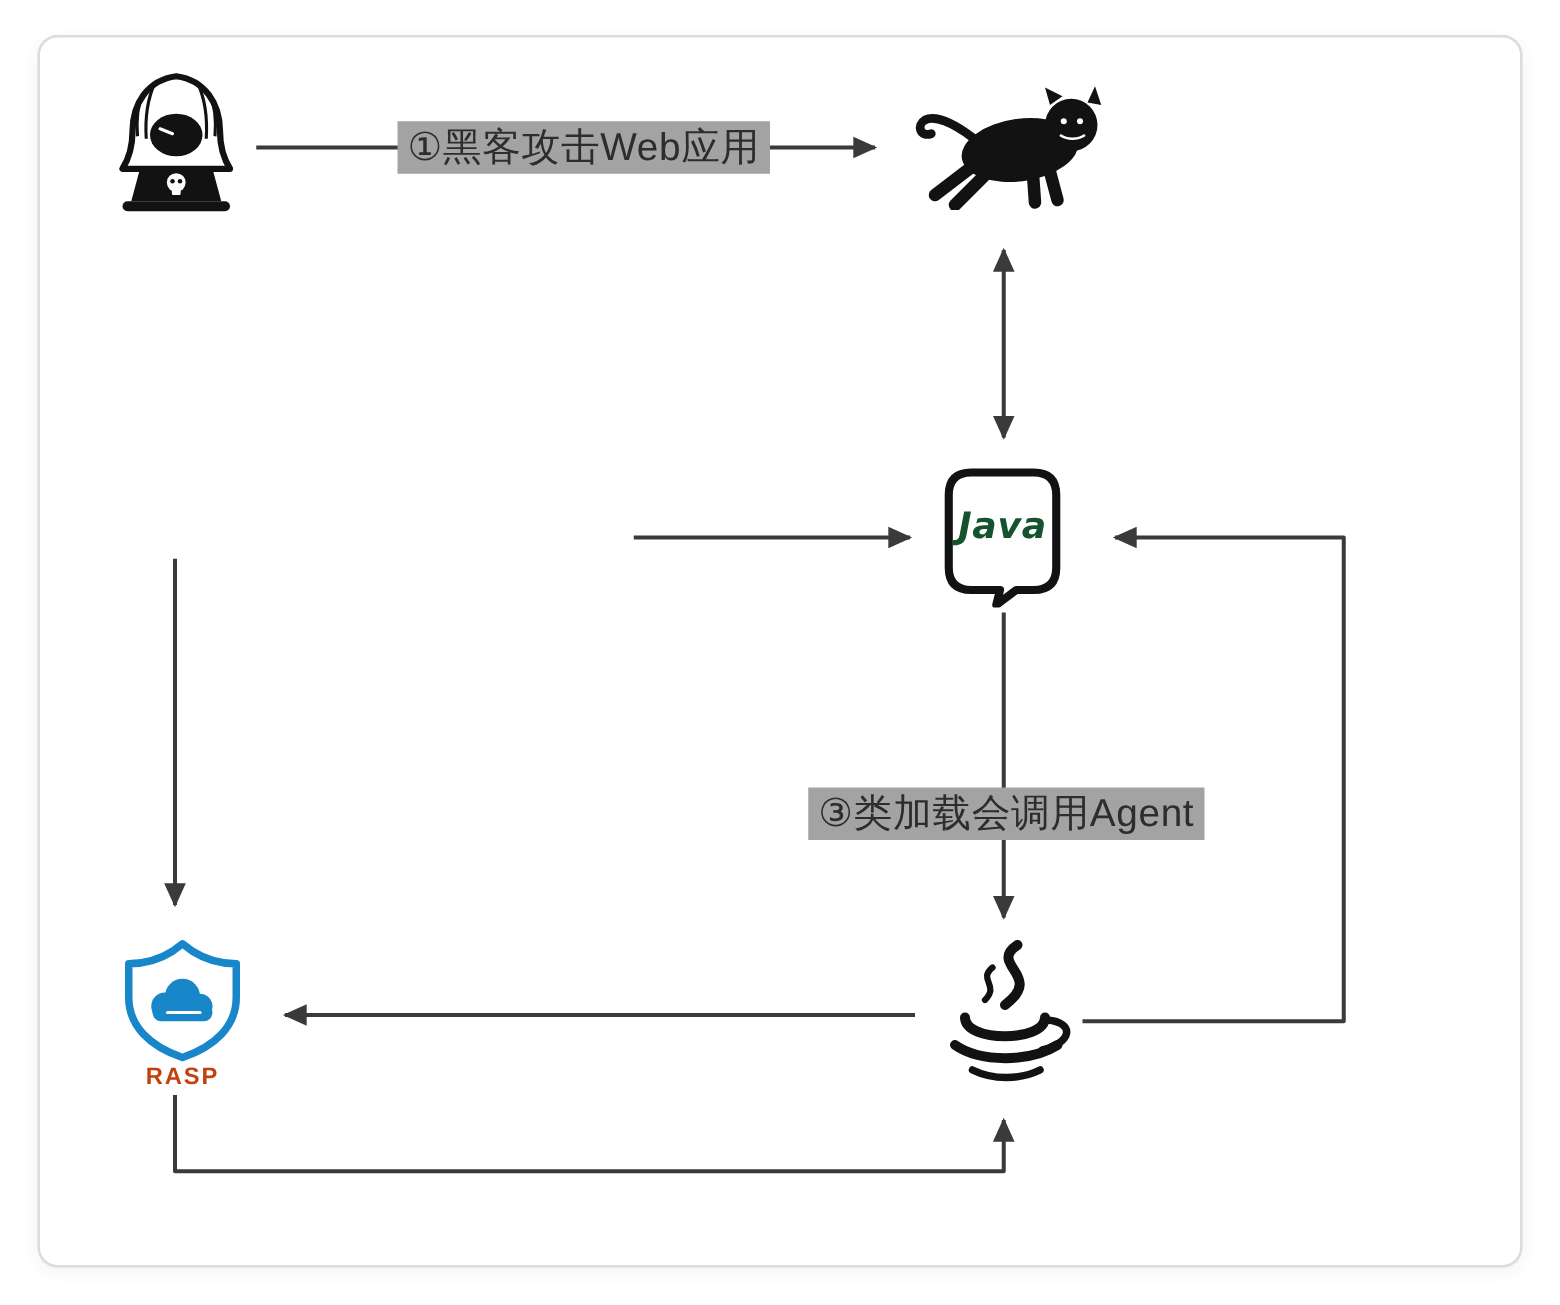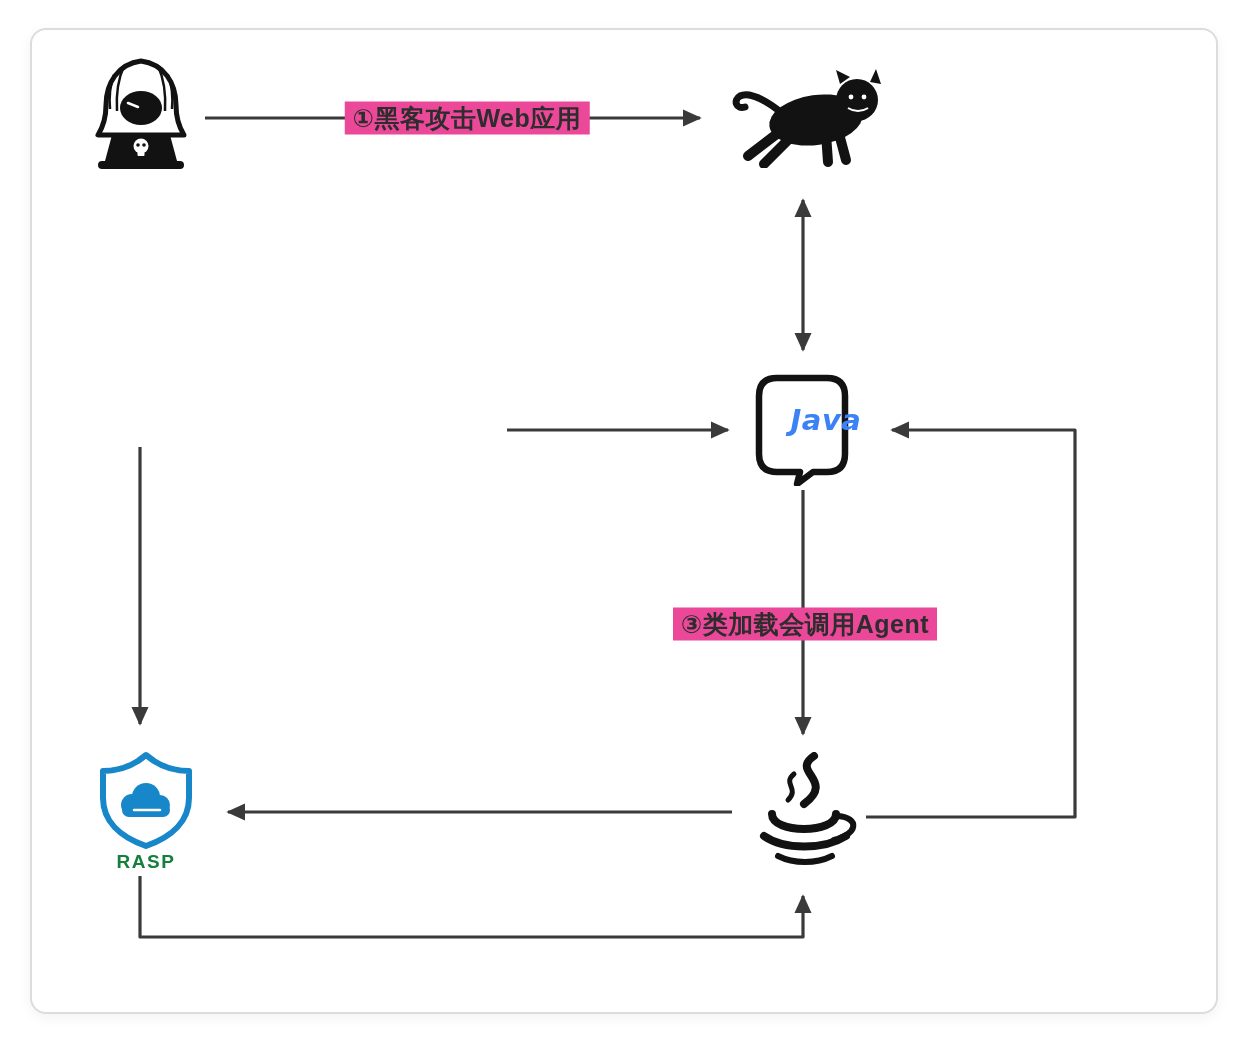--- a/index.html
+++ b/index.html
@@ -10,31 +10,31 @@
   .card-border{
     position:absolute;left:30px;top:28px;right:30px;bottom:30px;
     border:2px solid #dcdcdc;border-radius:16px;
     box-shadow:0 4px 14px rgba(0,0,0,0.05);
     background:#ffffff;
   }
   .arrows{position:absolute;left:0;top:0;width:1248px;height:1044px;}
   .node{position:absolute;}
   .lbl{
     position:absolute;transform:translate(-50%,-50%);
-    background:#ec4899;padding:0 8px;white-space:nowrap;
-    font-size:25px;font-weight:700;color:#2d2d2d;letter-spacing:0.5px;
+    background:#a3a3a3;padding:0 8px;white-space:nowrap;
+    font-size:31px;font-weight:400;color:#2d2d2d;letter-spacing:0.5px;
   }
   .java-text{
     position:absolute;transform:translate(-50%,-50%);
     font-family:"DejaVu Sans",sans-serif;font-style:italic;font-weight:bold;
-    font-size:29px;color:#3b82f6;letter-spacing:0.5px;margin-left:24px;
+    font-size:29px;color:#14532d;letter-spacing:0.5px;
   }
   .rasp-text{
     position:absolute;transform:translate(-50%,-50%);
-    font-size:19px;font-weight:bold;color:#15803d;letter-spacing:1.5px;
+    font-size:19px;font-weight:bold;color:#c2410c;letter-spacing:1.5px;
   }
 </style>
 </head>
 <body>
 
 <div class="canvas">
 
   <div class="card-border"></div>
 
   <svg class="arrows" width="1248" height="1044" viewBox="0 0 1248 1044">
@@ -137,15 +137,15 @@
         <circle cx="52" cy="47" r="14"></circle>
         <circle cx="66" cy="55" r="10"></circle>
         <rect x="28" y="53" width="48" height="14" rx="7"></rect>
       </g>
       <path d="M40,60 H66" stroke="#ffffff" stroke-width="2.5" stroke-linecap="round"></path>
     </svg>
     <div class="rasp-text" style="left:52px;top:112px;">RASP</div>
   </div>
 
   <div class="lbl" style="left:467px;top:118px;">①黑客攻击Web应用</div>
-  <div class="lbl" style="left:805px;top:624px;">③类加载会调用Agent</div>
+  <div class="lbl" style="left:805px;top:651px;">③类加载会调用Agent</div>
 
 </div>
 
 </body></html>

